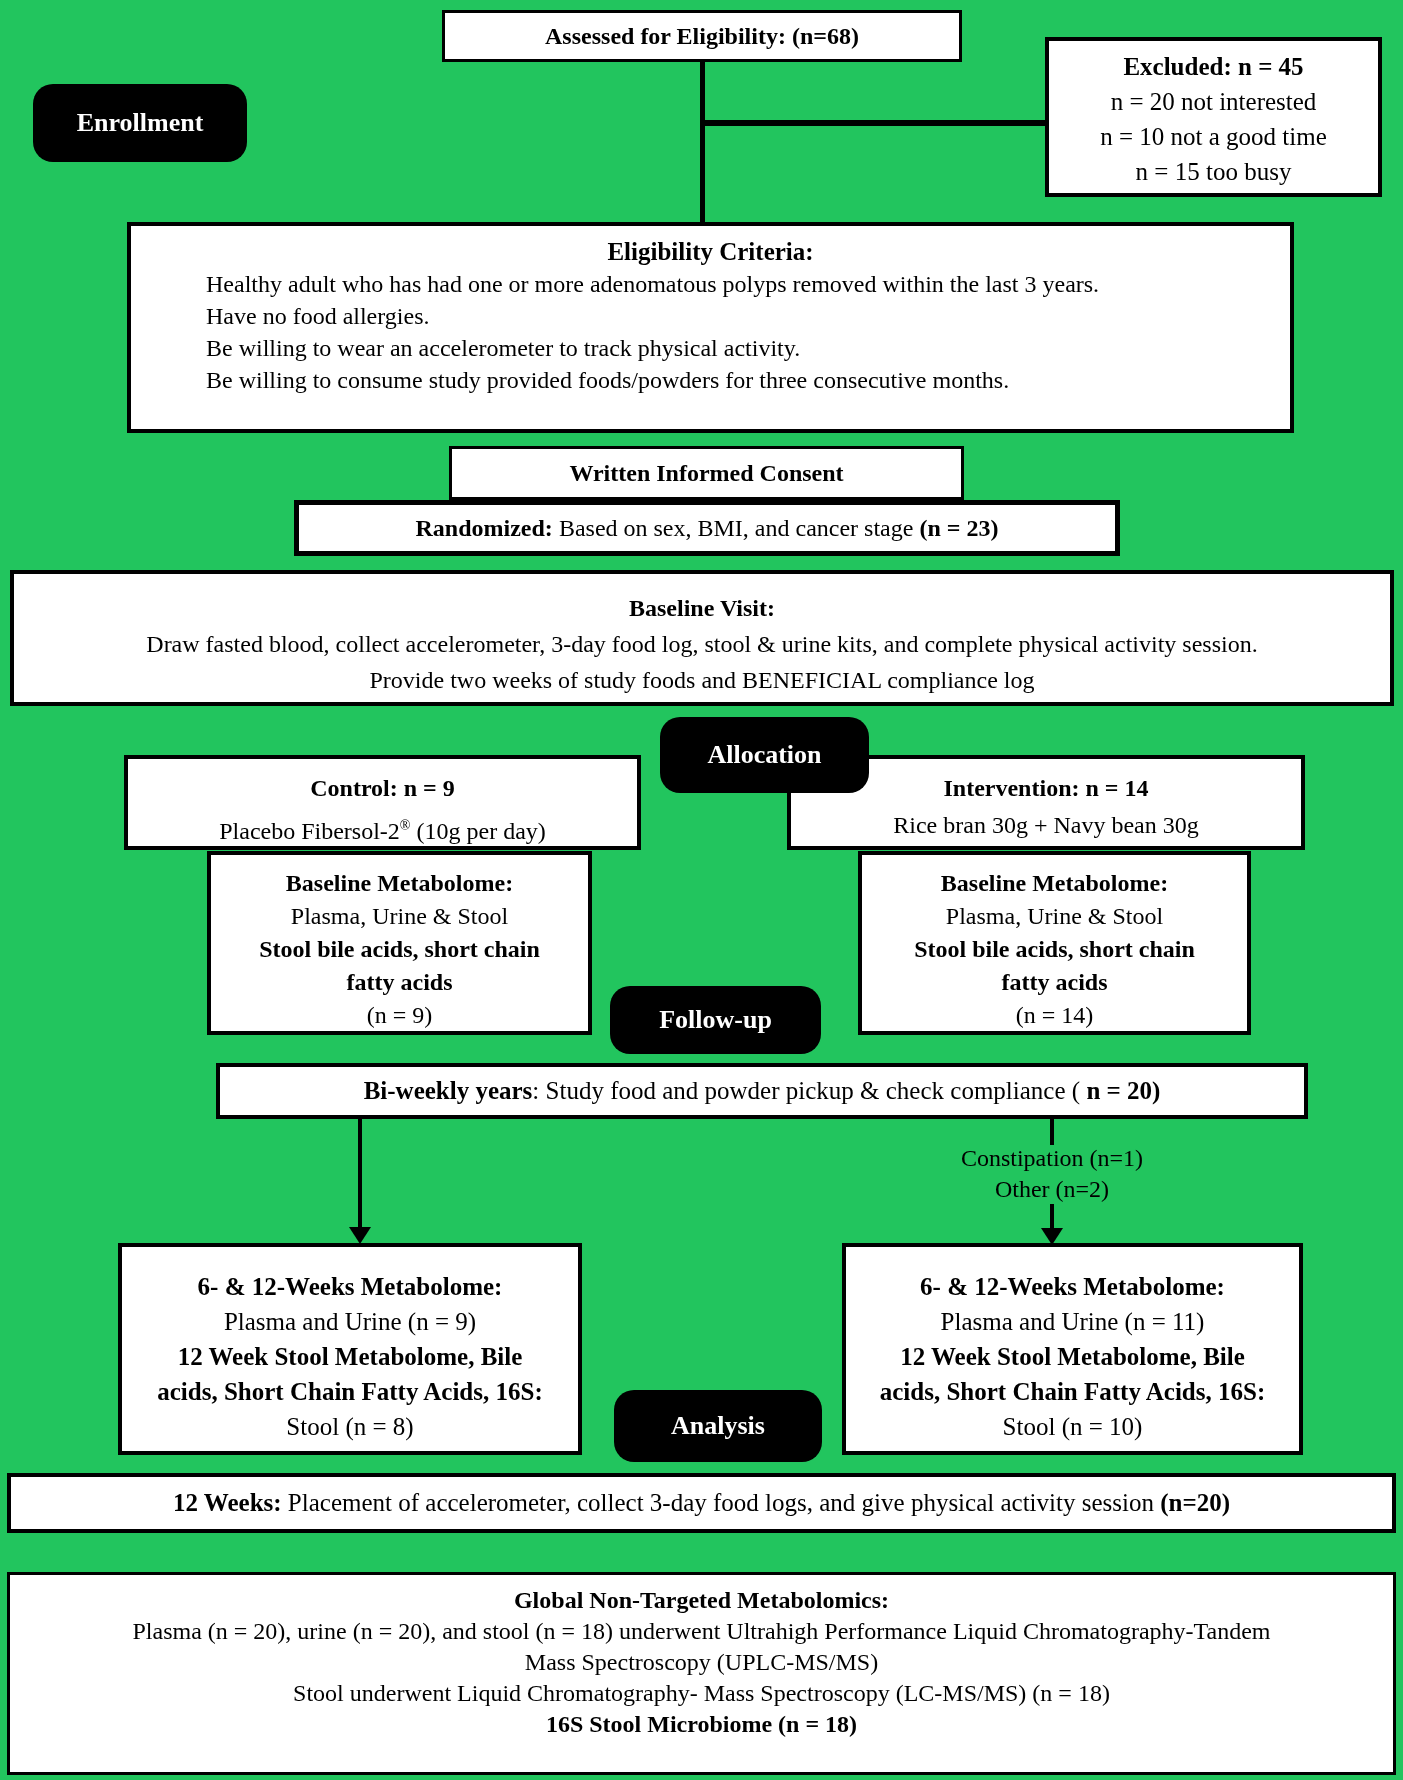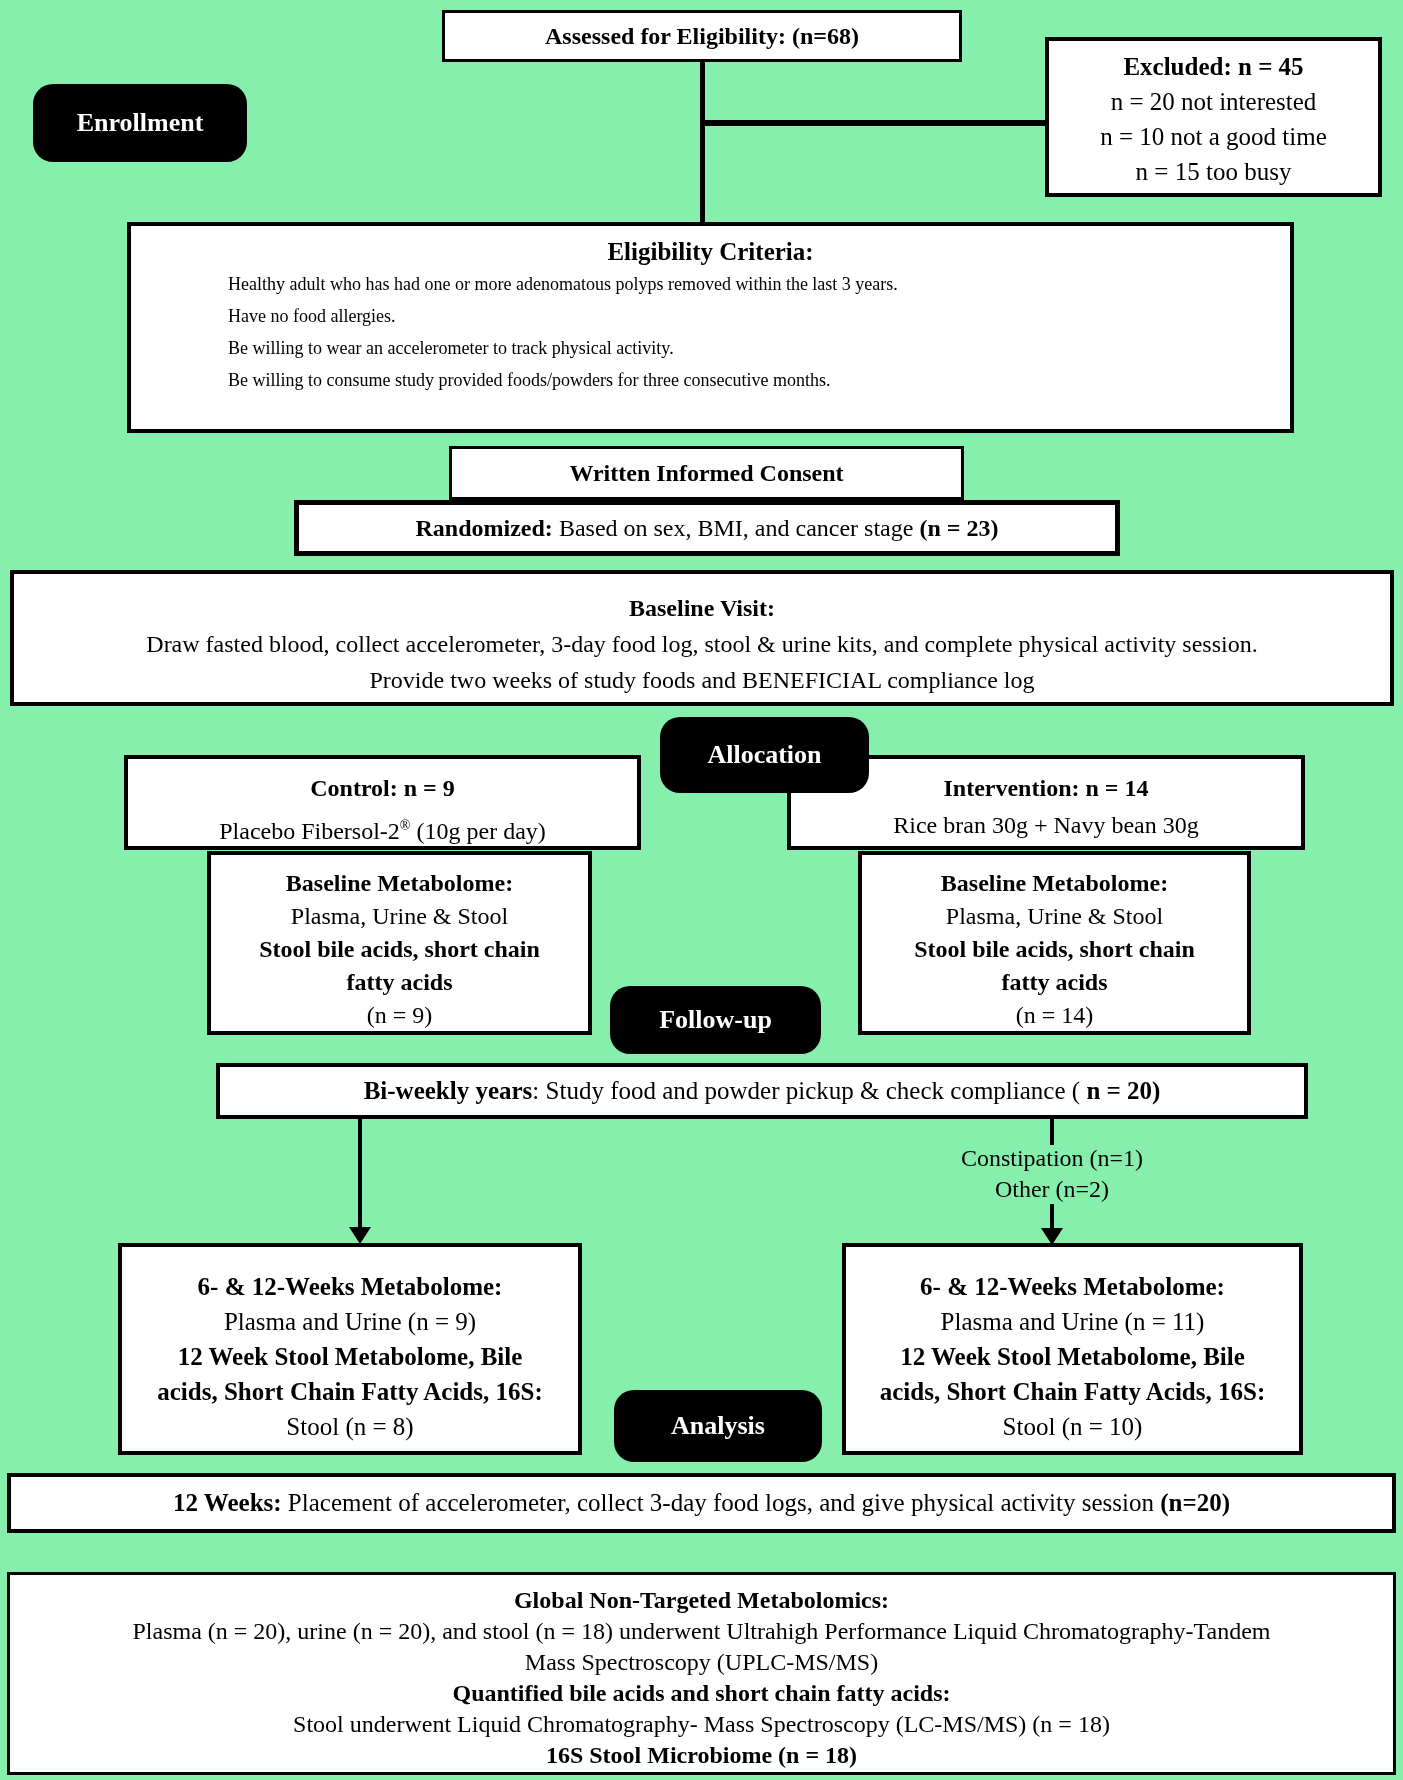--- a/index.html
+++ b/index.html
@@ -1,20 +1,20 @@
 <!DOCTYPE html>
 <html><head>
 <meta charset="utf-8">
 <style>
   html,body{margin:0;padding:0;background:#ffffff;}
   #canvas{
     position:relative;
     width:1403px;
     height:1780px;
-    background:#86efac;
+    background:#22c55e;
     font-family:"Liberation Serif", serif;
     color:#000;
     overflow:hidden;
   }
   .box{
     position:absolute;
     background:#fff;
     border:4px solid #000;
     box-sizing:border-box;
     text-align:center;
@@ -63,21 +63,21 @@
 
   <div class="box" style="left:1045px;top:37px;width:337px;height:160px;padding-top:8px;line-height:35px;font-size:25px;">
     <div style="font-weight:bold;">Excluded: n = 45</div>
     <div>n = 20 not interested</div>
     <div>n = 10 not a good time</div>
     <div>n = 15 too busy</div>
   </div>
 
   <div class="box" style="left:127px;top:222px;width:1167px;height:211px;padding-top:10px;">
     <div style="font-weight:bold;font-size:25px;line-height:32px;">Eligibility Criteria:</div>
-    <div style="text-align:left;padding-left:97px;line-height:32px;font-size:18px;">
+    <div style="text-align:left;padding-left:75px;line-height:32px;font-size:24px;">
       <div>Healthy adult who has had one or more adenomatous polyps removed within the last 3 years.</div>
       <div>Have no food allergies.</div>
       <div>Be willing to wear an accelerometer to track physical activity.</div>
       <div>Be willing to consume study provided foods/powders for three consecutive months.</div>
     </div>
   </div>
 
   <div class="box flexc" style="left:449px;top:446px;width:515px;height:54px;border-width:3px;font-weight:bold;">
     <span>Written Informed Consent</span>
   </div>
@@ -162,18 +162,17 @@
   </div>
 
   <div class="box flexc" style="left:7px;top:1473px;width:1389px;height:60px;font-size:25px;">
     <span><b>12 Weeks:</b><span> Placement of accelerometer, collect 3-day food logs, and give physical activity session </span><b>(n=20)</b></span>
   </div>
 
   <div class="box" style="left:7px;top:1572px;width:1389px;height:203px;border-width:3px;padding-top:10px;line-height:31px;">
     <div style="font-weight:bold;">Global Non-Targeted Metabolomics:</div>
     <div>Plasma (n = 20), urine (n = 20), and stool (n = 18) underwent Ultrahigh Performance Liquid Chromatography-Tandem</div>
     <div>Mass Spectroscopy (UPLC-MS/MS)</div>
-    <div style="font-weight:bold;">Quantified bile acids and short chain fatty acids:</div>
     <div>Stool underwent Liquid Chromatography- Mass Spectroscopy (LC-MS/MS) (n = 18)</div>
     <div style="font-weight:bold;">16S Stool Microbiome (n = 18)</div>
   </div>
 
 </div>
 
 </body></html>

